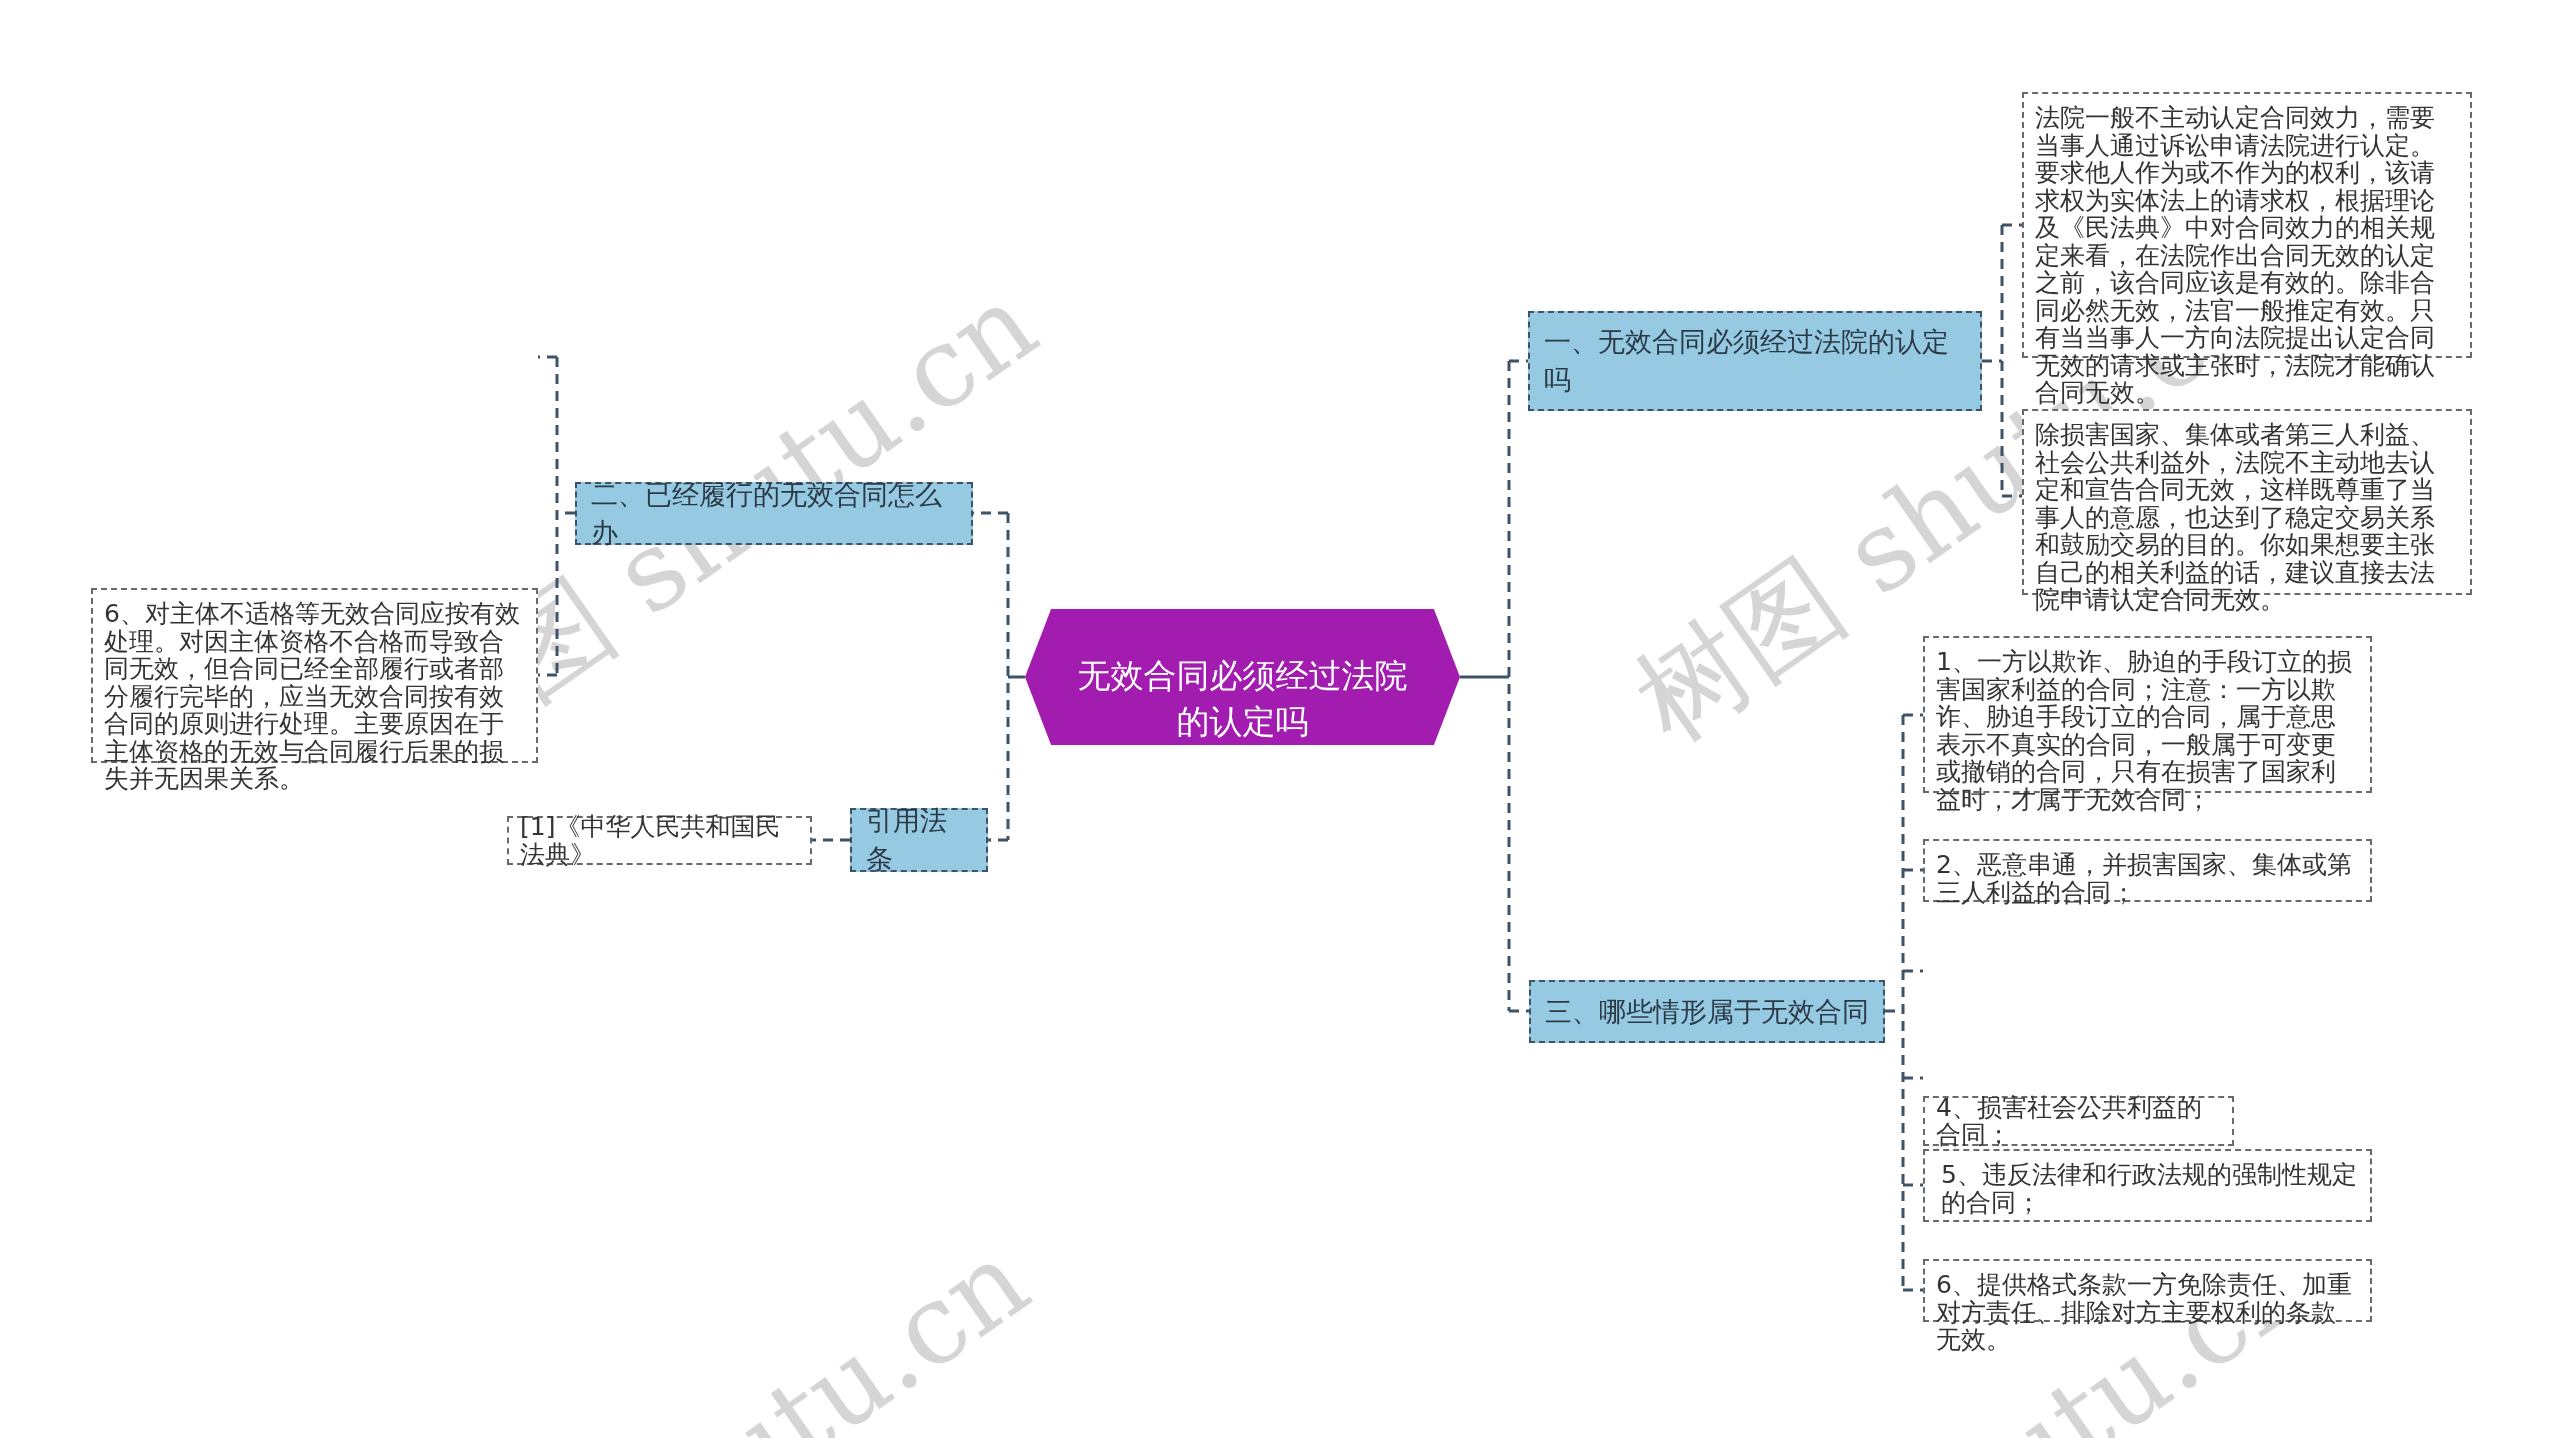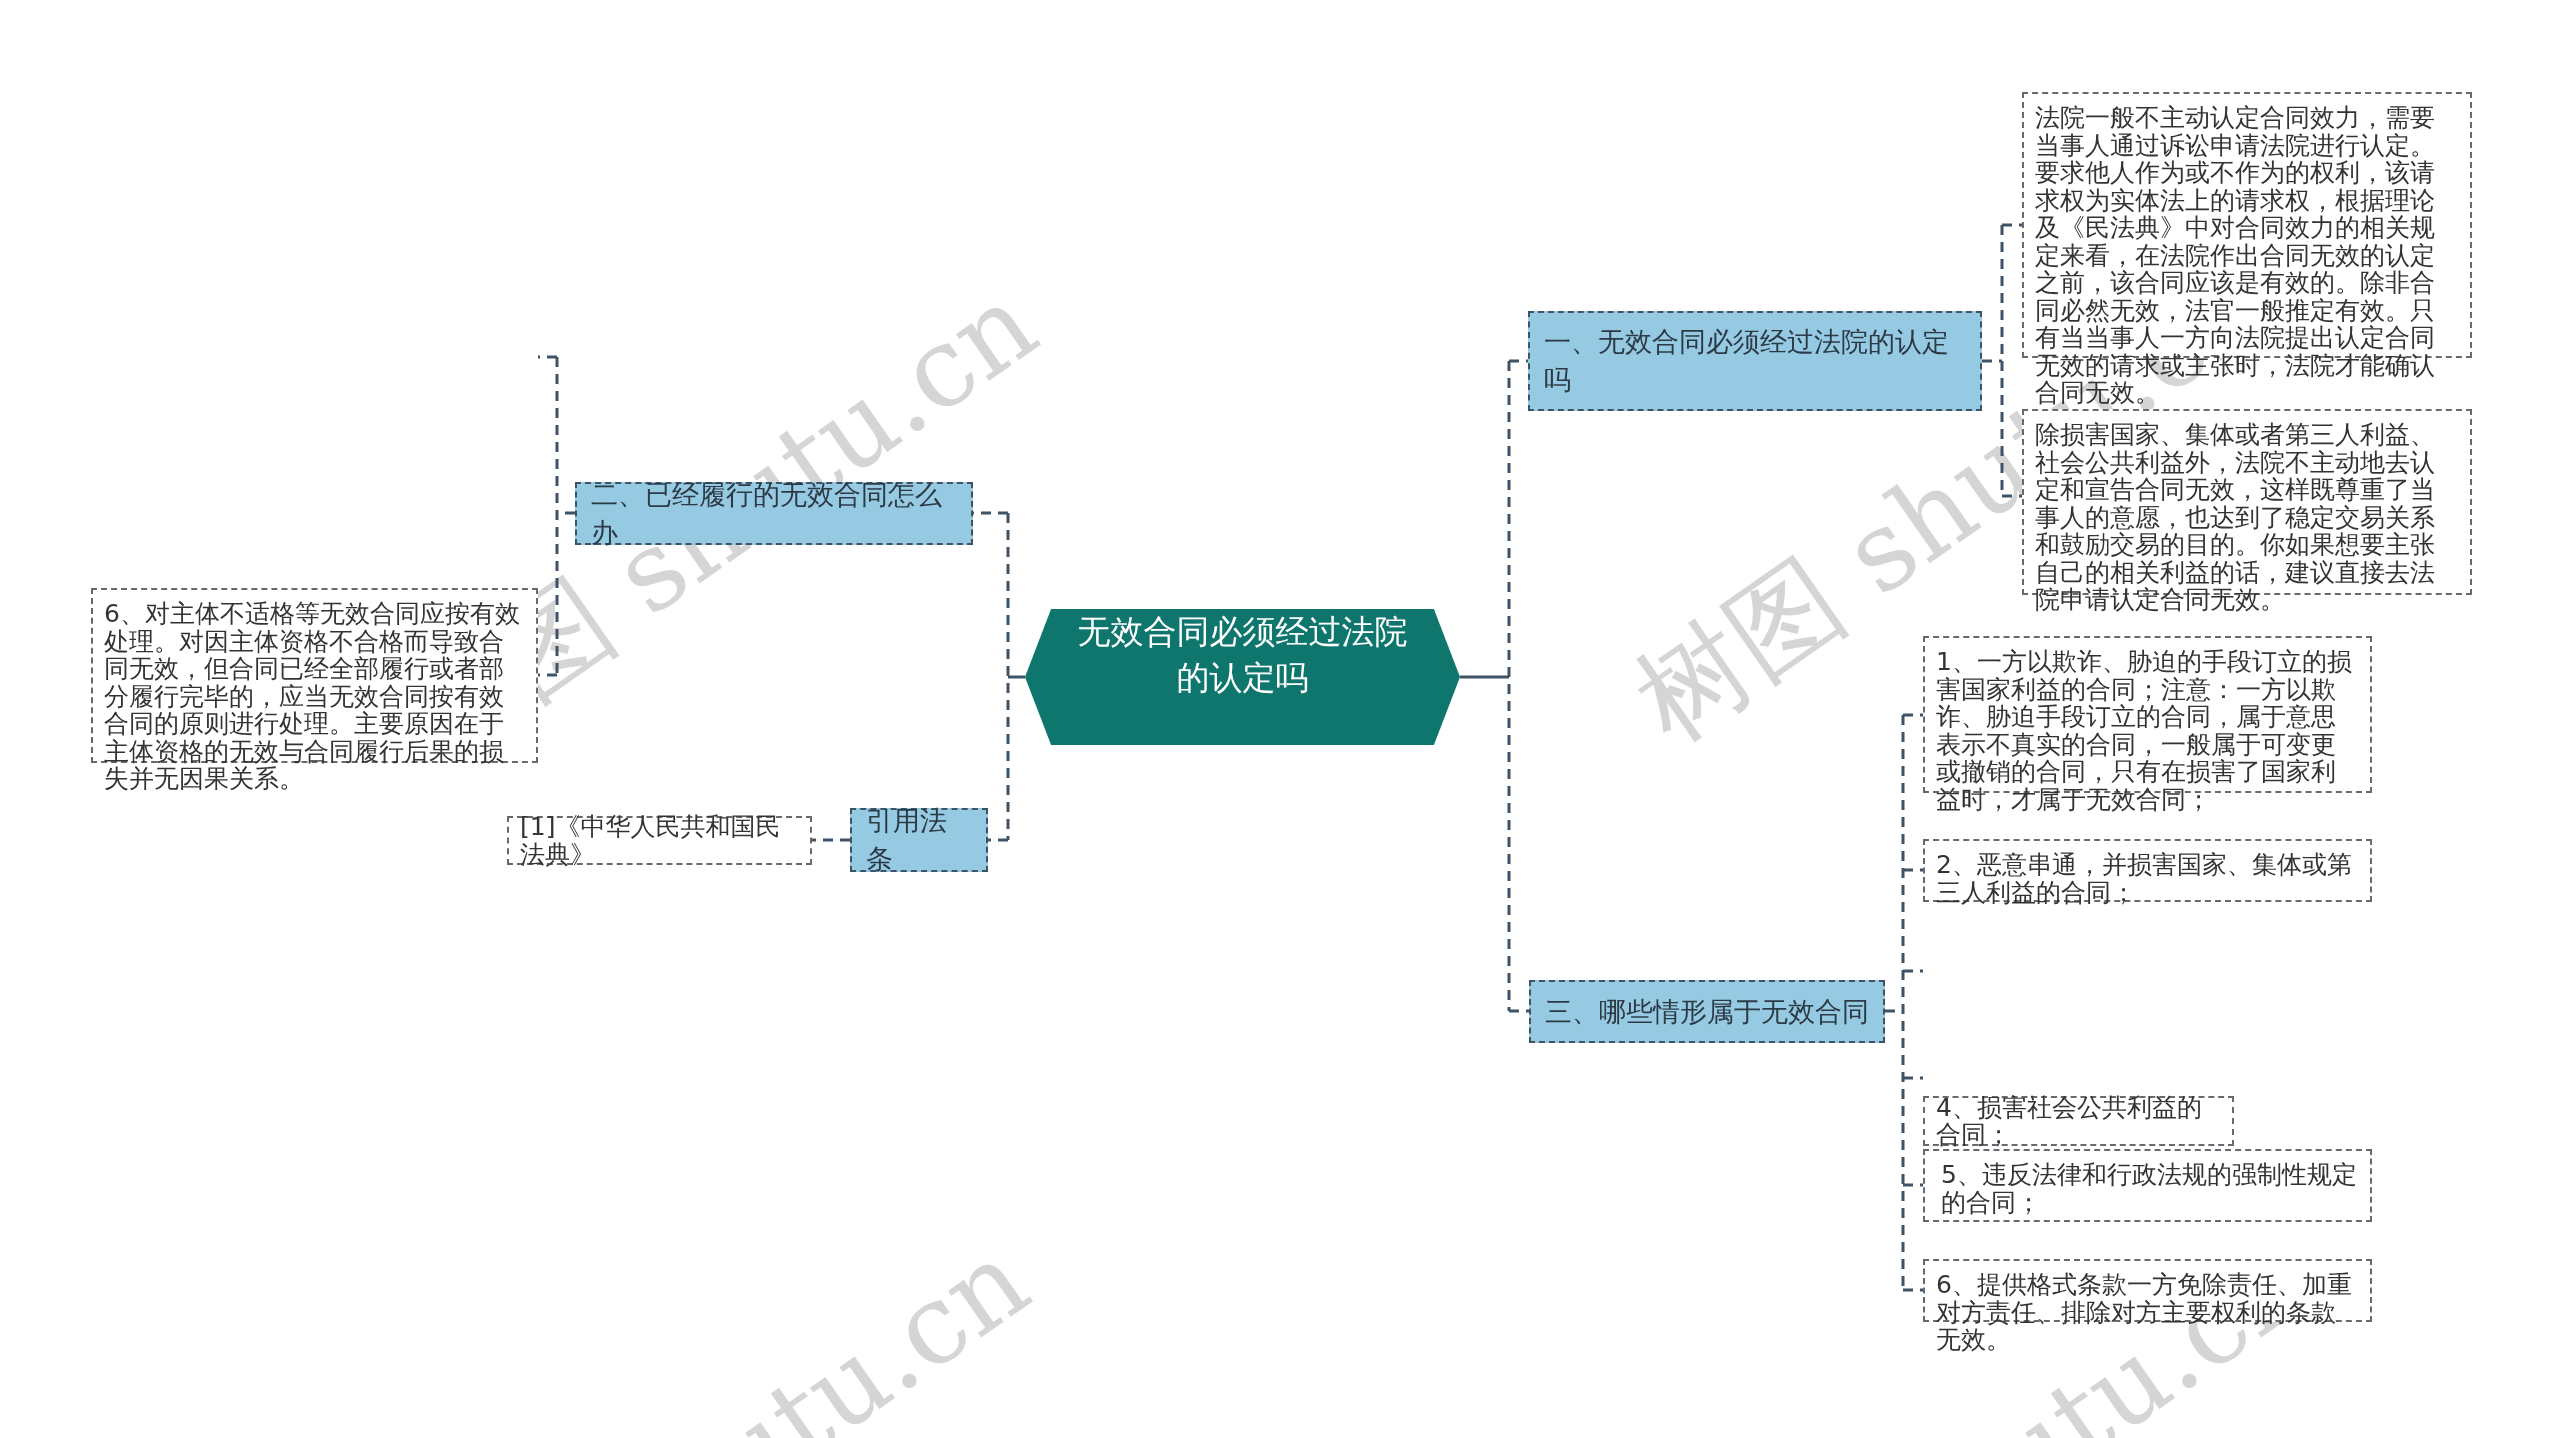--- a/index.html
+++ b/index.html
@@ -2,22 +2,22 @@
 <html><head>
 <meta charset="utf-8">
 <style>
   html, body { margin: 0; padding: 0; background: #ffffff; }
   body { width: 2560px; height: 1438px; position: relative; overflow: hidden;
          font-family: "DejaVu Sans", "Liberation Sans", sans-serif; }
   #canvas { position: absolute; left: 0; top: 0; width: 2560px; height: 1438px; }
   svg.lines { position: absolute; left: 0; top: 0; width: 2560px; height: 1438px; pointer-events: none; }
   .node { position: absolute; box-sizing: border-box; }
   .root {
-    background: #0f766e; color: #ffffff; font-size: 33px; line-height: 46px;
-    display: flex; align-items: flex-start; justify-content: center; text-align: center;
+    background: #a21caf; color: #ffffff; font-size: 33px; line-height: 46px;
+    display: flex; align-items: flex-end; justify-content: center; text-align: center;
     clip-path: polygon(6% 0, 94% 0, 100% 50%, 94% 100%, 6% 100%, 0 50%);
     padding: 0 48px;
   }
   .topic {
     background: #96cae3; color: #2b3a45; border: 2px dashed #3f5366;
     font-size: 27px; line-height: 38px; padding: 10px 14px;
     display: flex; align-items: center;
   }
   .leaf {
     background: #ffffff; color: #333333; border: 2px dashed #666a6e;

